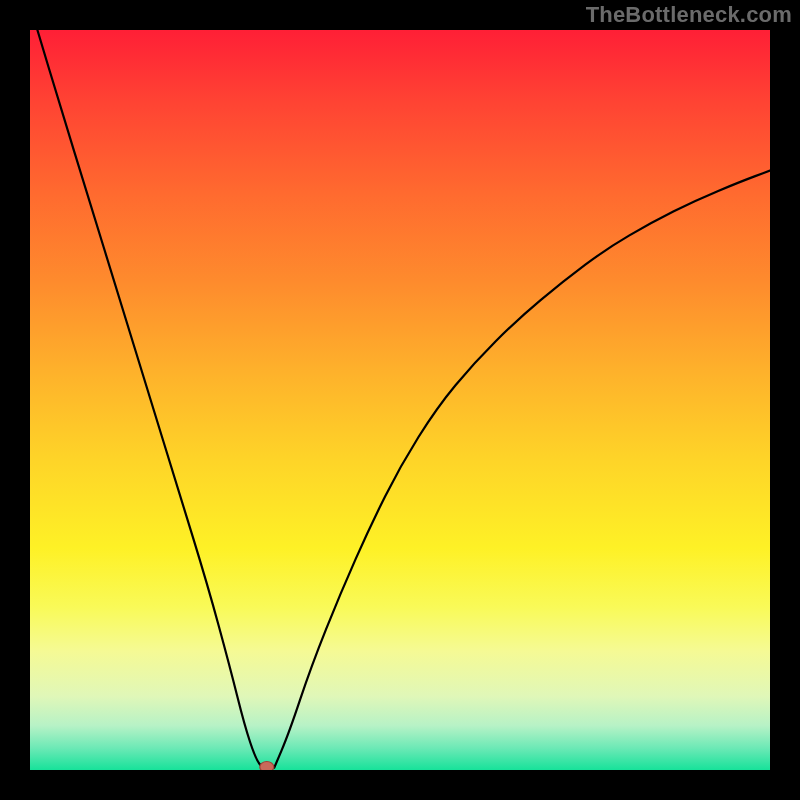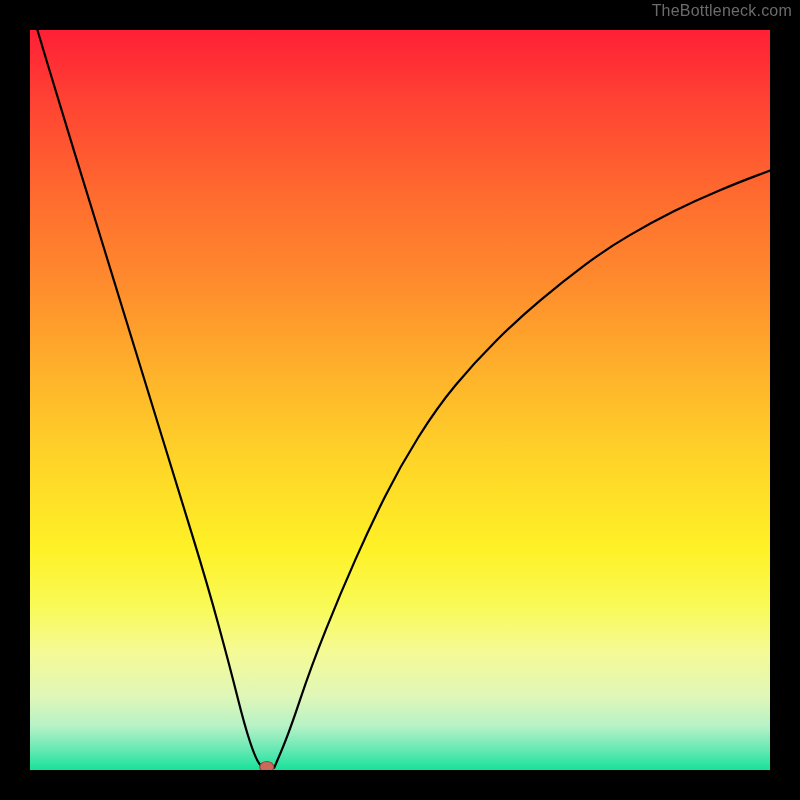--- a/index.html
+++ b/index.html
@@ -45,22 +45,22 @@
     left: 0;
     top: 0;
     width: 740px;
     height: 740px;
   }
   .watermark {
     position: absolute;
     top: 2px;
     right: 8px;
     color: #6b6b6b;
-    font-size: 16px;
-    font-weight: 400;
+    font-size: 22px;
+    font-weight: 700;
     letter-spacing: 0.2px;
     user-select: none;
   }
 </style>
 </head>
 <body>
 
 <div class="frame">
   <div class="plot-area">
     <svg class="plot-svg" viewBox="0 0 740 740" preserveAspectRatio="none">

